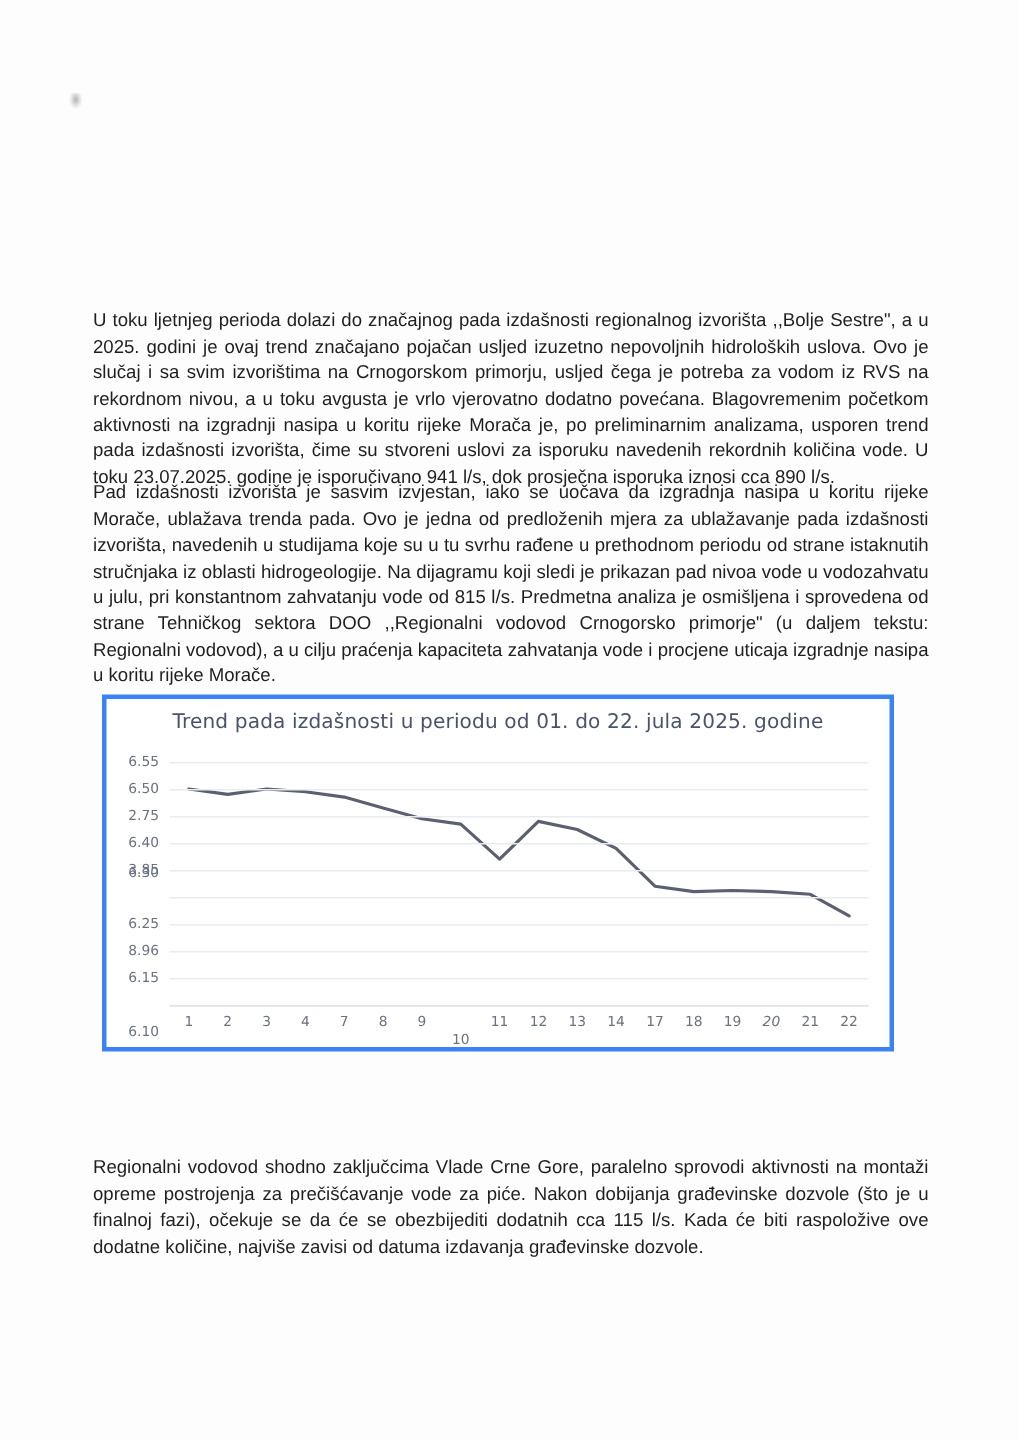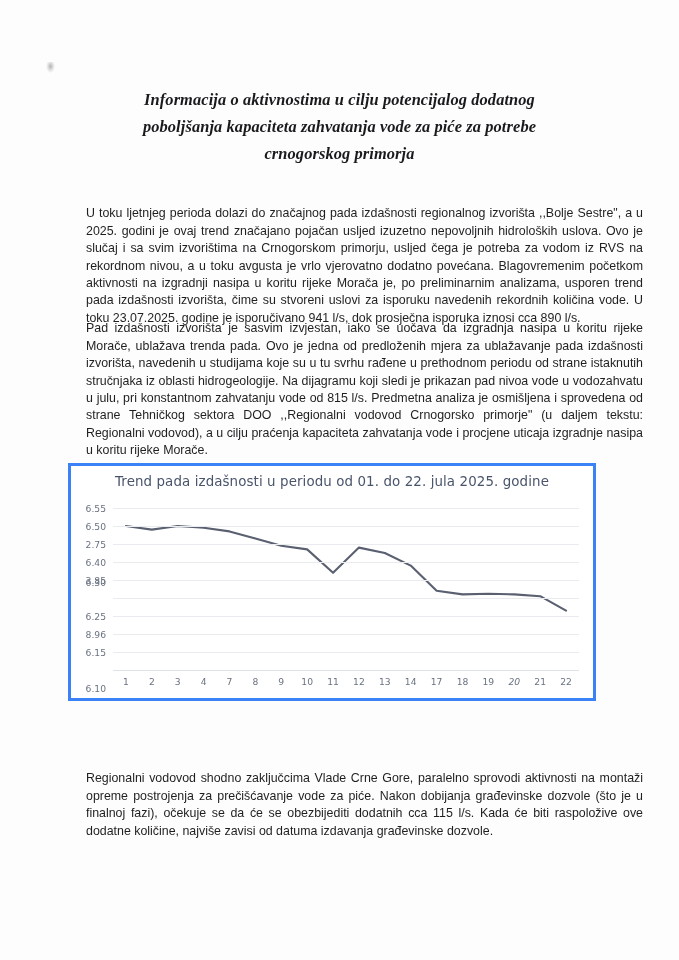--- a/index.html
+++ b/index.html
@@ -47,21 +47,20 @@
   }
   .doc-title .tline { display: block; }
   .para {
     position: absolute;
     left: 62px;
     width: 557px;
     font-size: 12.4px;
     line-height: 17.4px;
     text-align: justify;
     color: #1f1f22;
-    margin-left: 24px;
   }
   #para-1 { top: 193px; }
   #para-2 { top: 308px; }
   #para-3 { top: 758px; }
 
   
   .chart-card {
     position: absolute;
     left: 68px;
     top: 463px;
@@ -141,25 +140,20 @@
     overflow: visible;
   }
 </style>
 </head>
 <body>
 
 <div class="page">
 
   <div class="scan-speck"></div>
 
-  <div class="doc-title">
-    <span class="tline">Informacija o aktivnostima u cilju potencijalog dodatnog</span>
-    <span class="tline">poboljšanja kapaciteta zahvatanja vode za piće za potrebe</span>
-    <span class="tline">crnogorskog primorja</span>
-  </div>
 
   <p class="para" id="para-1">U toku ljetnjeg perioda dolazi do značajnog pada izdašnosti regionalnog izvorišta ,,Bolje Sestre", a u 2025. godini je ovaj trend značajano pojačan usljed izuzetno nepovoljnih hidroloških uslova. Ovo je slučaj i sa svim izvorištima na Crnogorskom primorju, usljed čega je potreba za vodom iz RVS na rekordnom nivou, a u toku avgusta je vrlo vjerovatno dodatno povećana. Blagovremenim početkom aktivnosti na izgradnji nasipa u koritu rijeke Morača je, po preliminarnim analizama, usporen trend pada izdašnosti izvorišta, čime su stvoreni uslovi za isporuku navedenih rekordnih količina vode. U toku 23.07.2025. godine je isporučivano 941 l/s, dok  prosječna isporuka iznosi cca 890 l/s.</p>
   <p class="para" id="para-2">Pad izdašnosti izvorišta je sasvim izvjestan, iako se uočava da izgradnja nasipa u koritu rijeke Morače, ublažava trenda pada. Ovo je jedna od predloženih mjera za ublažavanje pada izdašnosti izvorišta, navedenih u studijama koje su u tu svrhu rađene u prethodnom periodu od strane istaknutih stručnjaka iz oblasti hidrogeologije. Na dijagramu koji sledi je prikazan pad nivoa vode u vodozahvatu u julu, pri konstantnom zahvatanju vode od 815 l/s. Predmetna analiza je osmišljena i sprovedena od strane Tehničkog sektora DOO ,,Regionalni vodovod Crnogorsko primorje" (u daljem tekstu: Regionalni vodovod), a u cilju praćenja kapaciteta zahvatanja vode i procjene uticaja izgradnje nasipa u koritu rijeke Morače.</p>
 
   <div class="chart-card">
     <div class="chart-title">Trend pada izdašnosti u periodu od 01. do 22. jula 2025. godine</div>
     <div class="ylabels" id="ylabels">
         <div class="ylabel" style="top: 0px;">6.55</div>
         <div class="ylabel" style="top: 18px;">6.50</div>
         <div class="ylabel" style="top: 36px;">2.75</div>
@@ -188,21 +182,21 @@
         <div class="axis-line" style="top: 162px;"></div>
       </div>
     <div class="xlabels" id="xlabels">
         <div class="xlabel" style="left: 2.77778%;">1</div>
         <div class="xlabel" style="left: 8.33333%;">2</div>
         <div class="xlabel" style="left: 13.8889%;">3</div>
         <div class="xlabel" style="left: 19.4444%;">4</div>
         <div class="xlabel" style="left: 25%;">7</div>
         <div class="xlabel" style="left: 30.5556%;">8</div>
         <div class="xlabel" style="left: 36.1111%;">9</div>
-        <div class="xlabel" style="left: 41.6667%;">10</div>
+        <div class="xlabel" style="left: 41.6667%; margin-top: 12px;">10</div>
         <div class="xlabel" style="left: 47.2222%;">11</div>
         <div class="xlabel" style="left: 52.7778%;">12</div>
         <div class="xlabel" style="left: 58.3333%;">13</div>
         <div class="xlabel" style="left: 63.8889%;">14</div>
         <div class="xlabel" style="left: 69.4444%; text-align: right;">17</div>
         <div class="xlabel" style="left: 75%;">18</div>
         <div class="xlabel" style="left: 80.5556%;">19</div>
         <div class="xlabel" style="left: 86.1111%; font-style: italic;">20</div>
         <div class="xlabel" style="left: 91.6667%;">21</div>
         <div class="xlabel" style="left: 97.2222%;">22</div>

